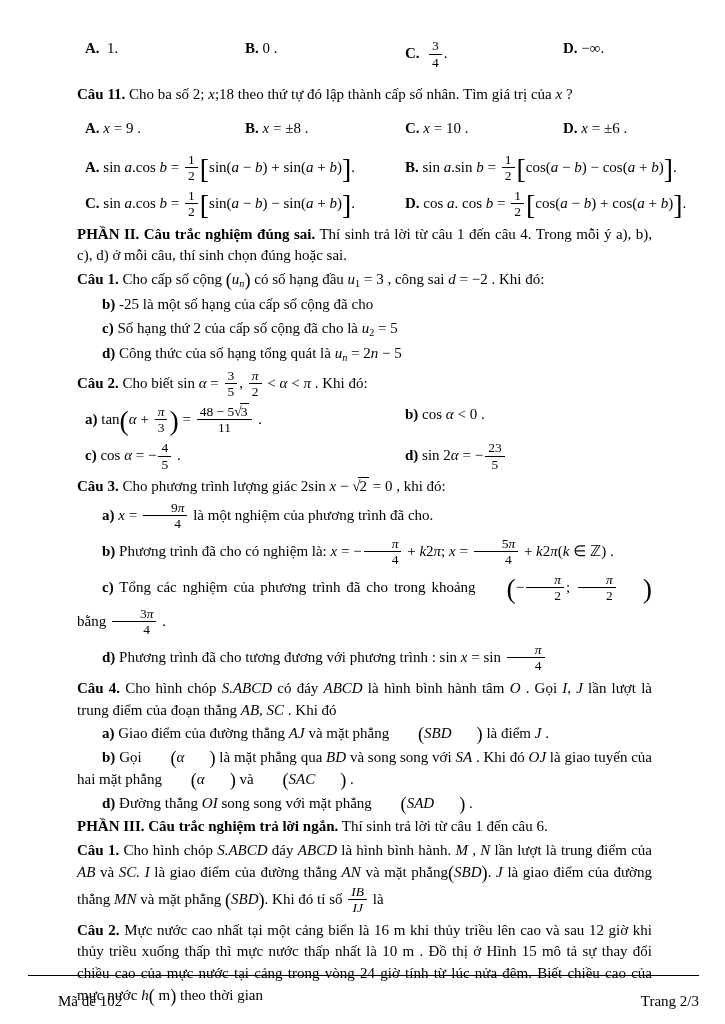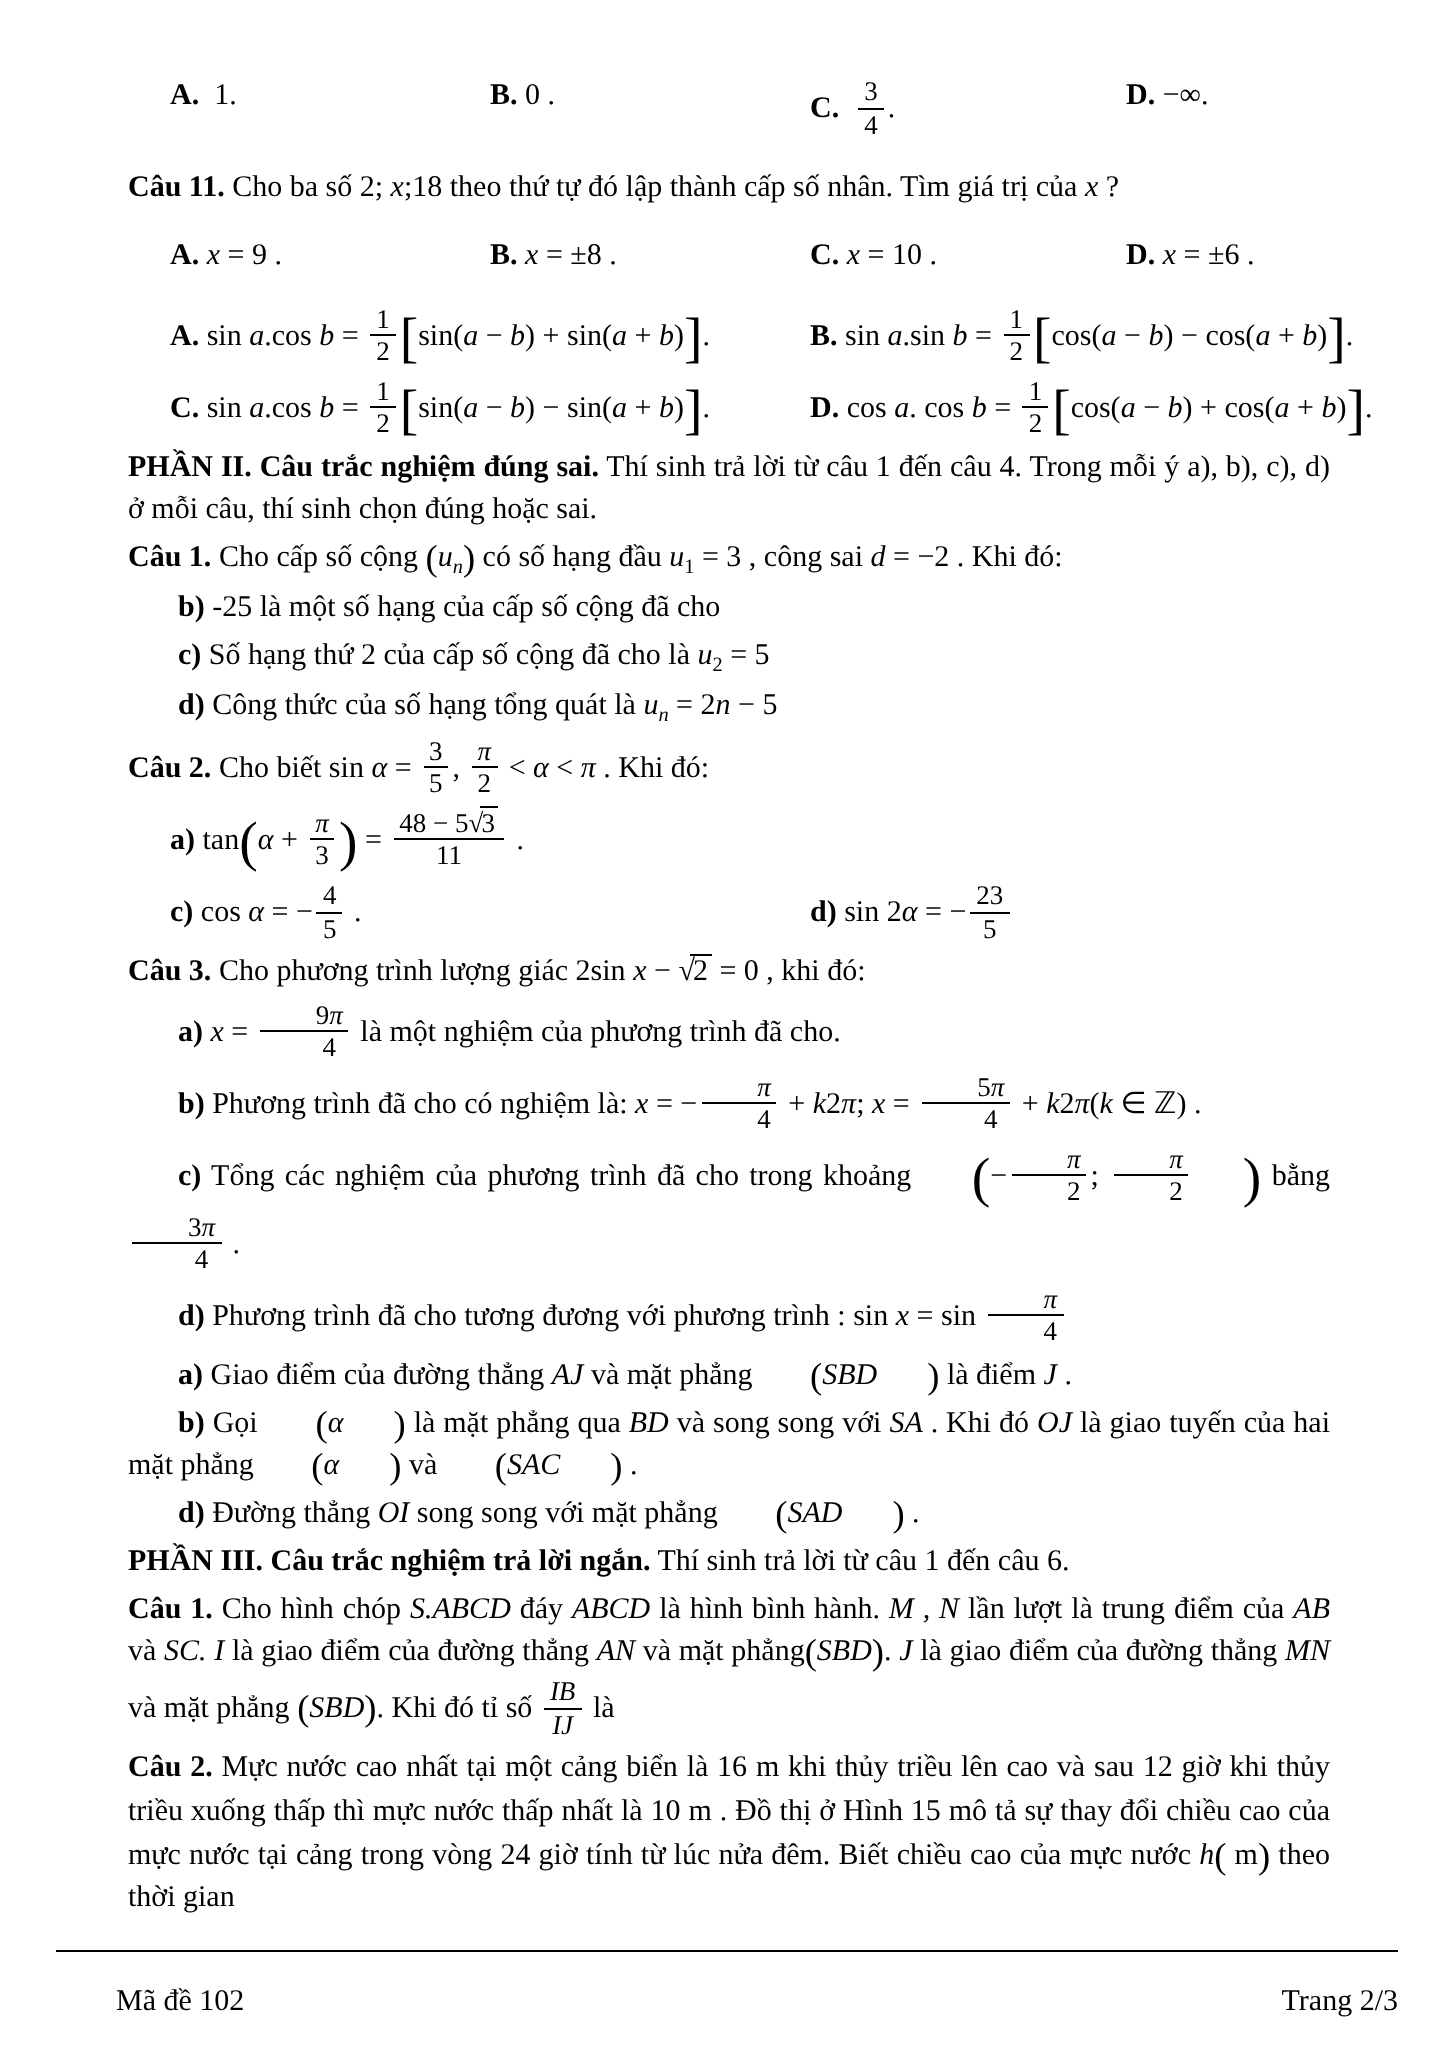--- a/index.html
+++ b/index.html
@@ -1,21 +1,21 @@
 <!DOCTYPE html>
 <html><head>
 <meta charset="utf-8">
 <style>
   html,body{margin:0;padding:0;}
   body{
     width:725px;height:1024px;position:relative;background:#ffffff;color:#000;
     font-family:"Liberation Serif", serif;font-size:15px;overflow:hidden;
   }
   #doc{padding:26px 56px 0 60px;text-align:justify;line-height:1.45;}
-  .line{margin:2px 4px;}
+  .line{margin:2px 17px;}
   .ind{text-indent:25px;}
   .o4{display:grid;grid-template-columns:160px 160px 158px 1fr;padding-left:25px;text-align:left;margin:12px 0;}
   .o2{display:grid;grid-template-columns:320px 1fr;padding-left:25px;text-align:left;margin:2px 0;}
   .cell{white-space:nowrap;}
   .bold{font-weight:bold;}
   .ital{font-style:italic;}
   .frac{display:inline-flex;flex-direction:column;align-items:center;vertical-align:middle;
         font-size:0.9em;line-height:1.15;margin:1px 2px;transform:translateY(-1px);}
   .fn{display:block;border-bottom:1px solid #000;padding:0 3px;text-align:center;}
   .fd{display:block;padding:0 3px;text-align:center;}
@@ -82,20 +82,21 @@
         <span class="fd">2</span>
       </span> &lt; <span class="ital">α</span> &lt; <span class="ital">π</span> . Khi đó:</div>
     <div class="line o2">
       <div class="cell"><span class="bold">a)</span> tan<span class="paren tall">(</span><span class="ital">α</span> + <span class="frac">
           <span class="fn"><span class="ital">π</span></span>
           <span class="fd">3</span>
         </span><span class="paren tall">)</span> = <span class="frac">
           <span class="fn">48 − 5<span class="sqrt"><span class="rg">√</span><span class="rc">3</span></span></span>
           <span class="fd">11</span>
         </span> .</div>
+      <div class="cell"><span class="bold">b)</span> cos <span class="ital">α</span> &lt; 0 .</div>
     </div>
     <div class="line o2">
       <div class="cell"><span class="bold">c)</span> cos <span class="ital">α</span> = −<span class="frac">
           <span class="fn">4</span>
           <span class="fd">5</span>
         </span> .</div>
       <div class="cell"><span class="bold">d)</span> sin 2<span class="ital">α</span> = −<span class="frac">
           <span class="fn">23</span>
           <span class="fd">5</span>
         </span></div>
@@ -119,20 +120,21 @@
         <span class="fn"><span class="ital">π</span></span>
         <span class="fd">2</span>
       </span><span class="paren tall">)</span> bằng <span class="frac">
         <span class="fn">3<span class="ital">π</span></span>
         <span class="fd">4</span>
       </span> .</div>
     <div class="line p ind"><span class="bold">d)</span> Phương trình đã cho tương đương với phương trình : sin <span class="ital">x</span> = sin <span class="frac">
         <span class="fn"><span class="ital">π</span></span>
         <span class="fd">4</span>
       </span></div>
+    <div class="line p"><span class="bold">Câu 4.</span> Cho hình chóp <span class="ital">S.ABCD</span>  có đáy  <span class="ital">ABCD</span>  là hình bình hành tâm  <span class="ital">O</span> . Gọi  <span class="ital">I, J</span>  lần lượt là trung điểm của đoạn thẳng  <span class="ital">AB, SC</span> . Khi đó</div>
     <div class="line p ind"><span class="bold">a)</span> Giao điểm của đường thẳng  <span class="ital">AJ</span>  và mặt phẳng <span class="paren">(</span><span class="ital">SBD</span><span class="paren">)</span> là điểm  <span class="ital">J</span> .</div>
     <div class="line p ind"><span class="bold">b)</span> Gọi <span class="paren">(</span><span class="ital">α</span><span class="paren">)</span> là mặt phẳng qua  <span class="ital">BD</span>  và song song với  <span class="ital">SA</span> . Khi đó  <span class="ital">OJ</span>  là giao tuyến của hai mặt phẳng <span class="paren">(</span><span class="ital">α</span><span class="paren">)</span> và <span class="paren">(</span><span class="ital">SAC</span><span class="paren">)</span> .</div>
     <div class="line p ind"><span class="bold">d)</span> Đường thẳng  <span class="ital">OI</span>  song song với mặt phẳng <span class="paren">(</span><span class="ital">SAD</span><span class="paren">)</span> .</div>
     <div class="line p"><span class="bold">PHẦN III. Câu trắc nghiệm trả lời ngắn.</span> Thí sinh trả lời từ câu 1 đến câu 6.</div>
     <div class="line p"><span class="bold">Câu 1.</span> Cho hình chóp <span class="ital">S.ABCD</span>  đáy  <span class="ital">ABCD</span>  là hình bình hành.  <span class="ital">M , N</span>  lần lượt là trung điểm của  <span class="ital">AB</span>  và <span class="ital">SC.</span> <span class="ital">I</span>  là giao điểm của đường thẳng <span class="ital">AN</span>  và  mặt phẳng<span class="paren">(</span><span class="ital">SBD</span><span class="paren">)</span>.  <span class="ital">J</span>  là giao điểm của đường thẳng  <span class="ital">MN</span>  và mặt phẳng <span class="paren">(</span><span class="ital">SBD</span><span class="paren">)</span>. Khi đó tỉ số <span class="frac">
         <span class="fn"><span class="ital">IB</span></span>
         <span class="fd"><span class="ital">IJ</span></span>
       </span> là</div>
     <div class="line p"><span class="bold">Câu 2.</span> Mực nước cao nhất tại một cảng biển là 16 m khi thủy triều lên cao và sau 12 giờ khi thủy triều xuống thấp thì mực nước thấp nhất là 10 m . Đồ thị ở Hình 15 mô tả sự thay đổi chiều cao của mực nước tại cảng trong vòng 24 giờ tính từ lúc nửa đêm. Biết chiều cao của mực nước  <span class="ital">h</span><span class="paren">(</span> m<span class="paren">)</span>  theo thời gian</div>
   </div>

